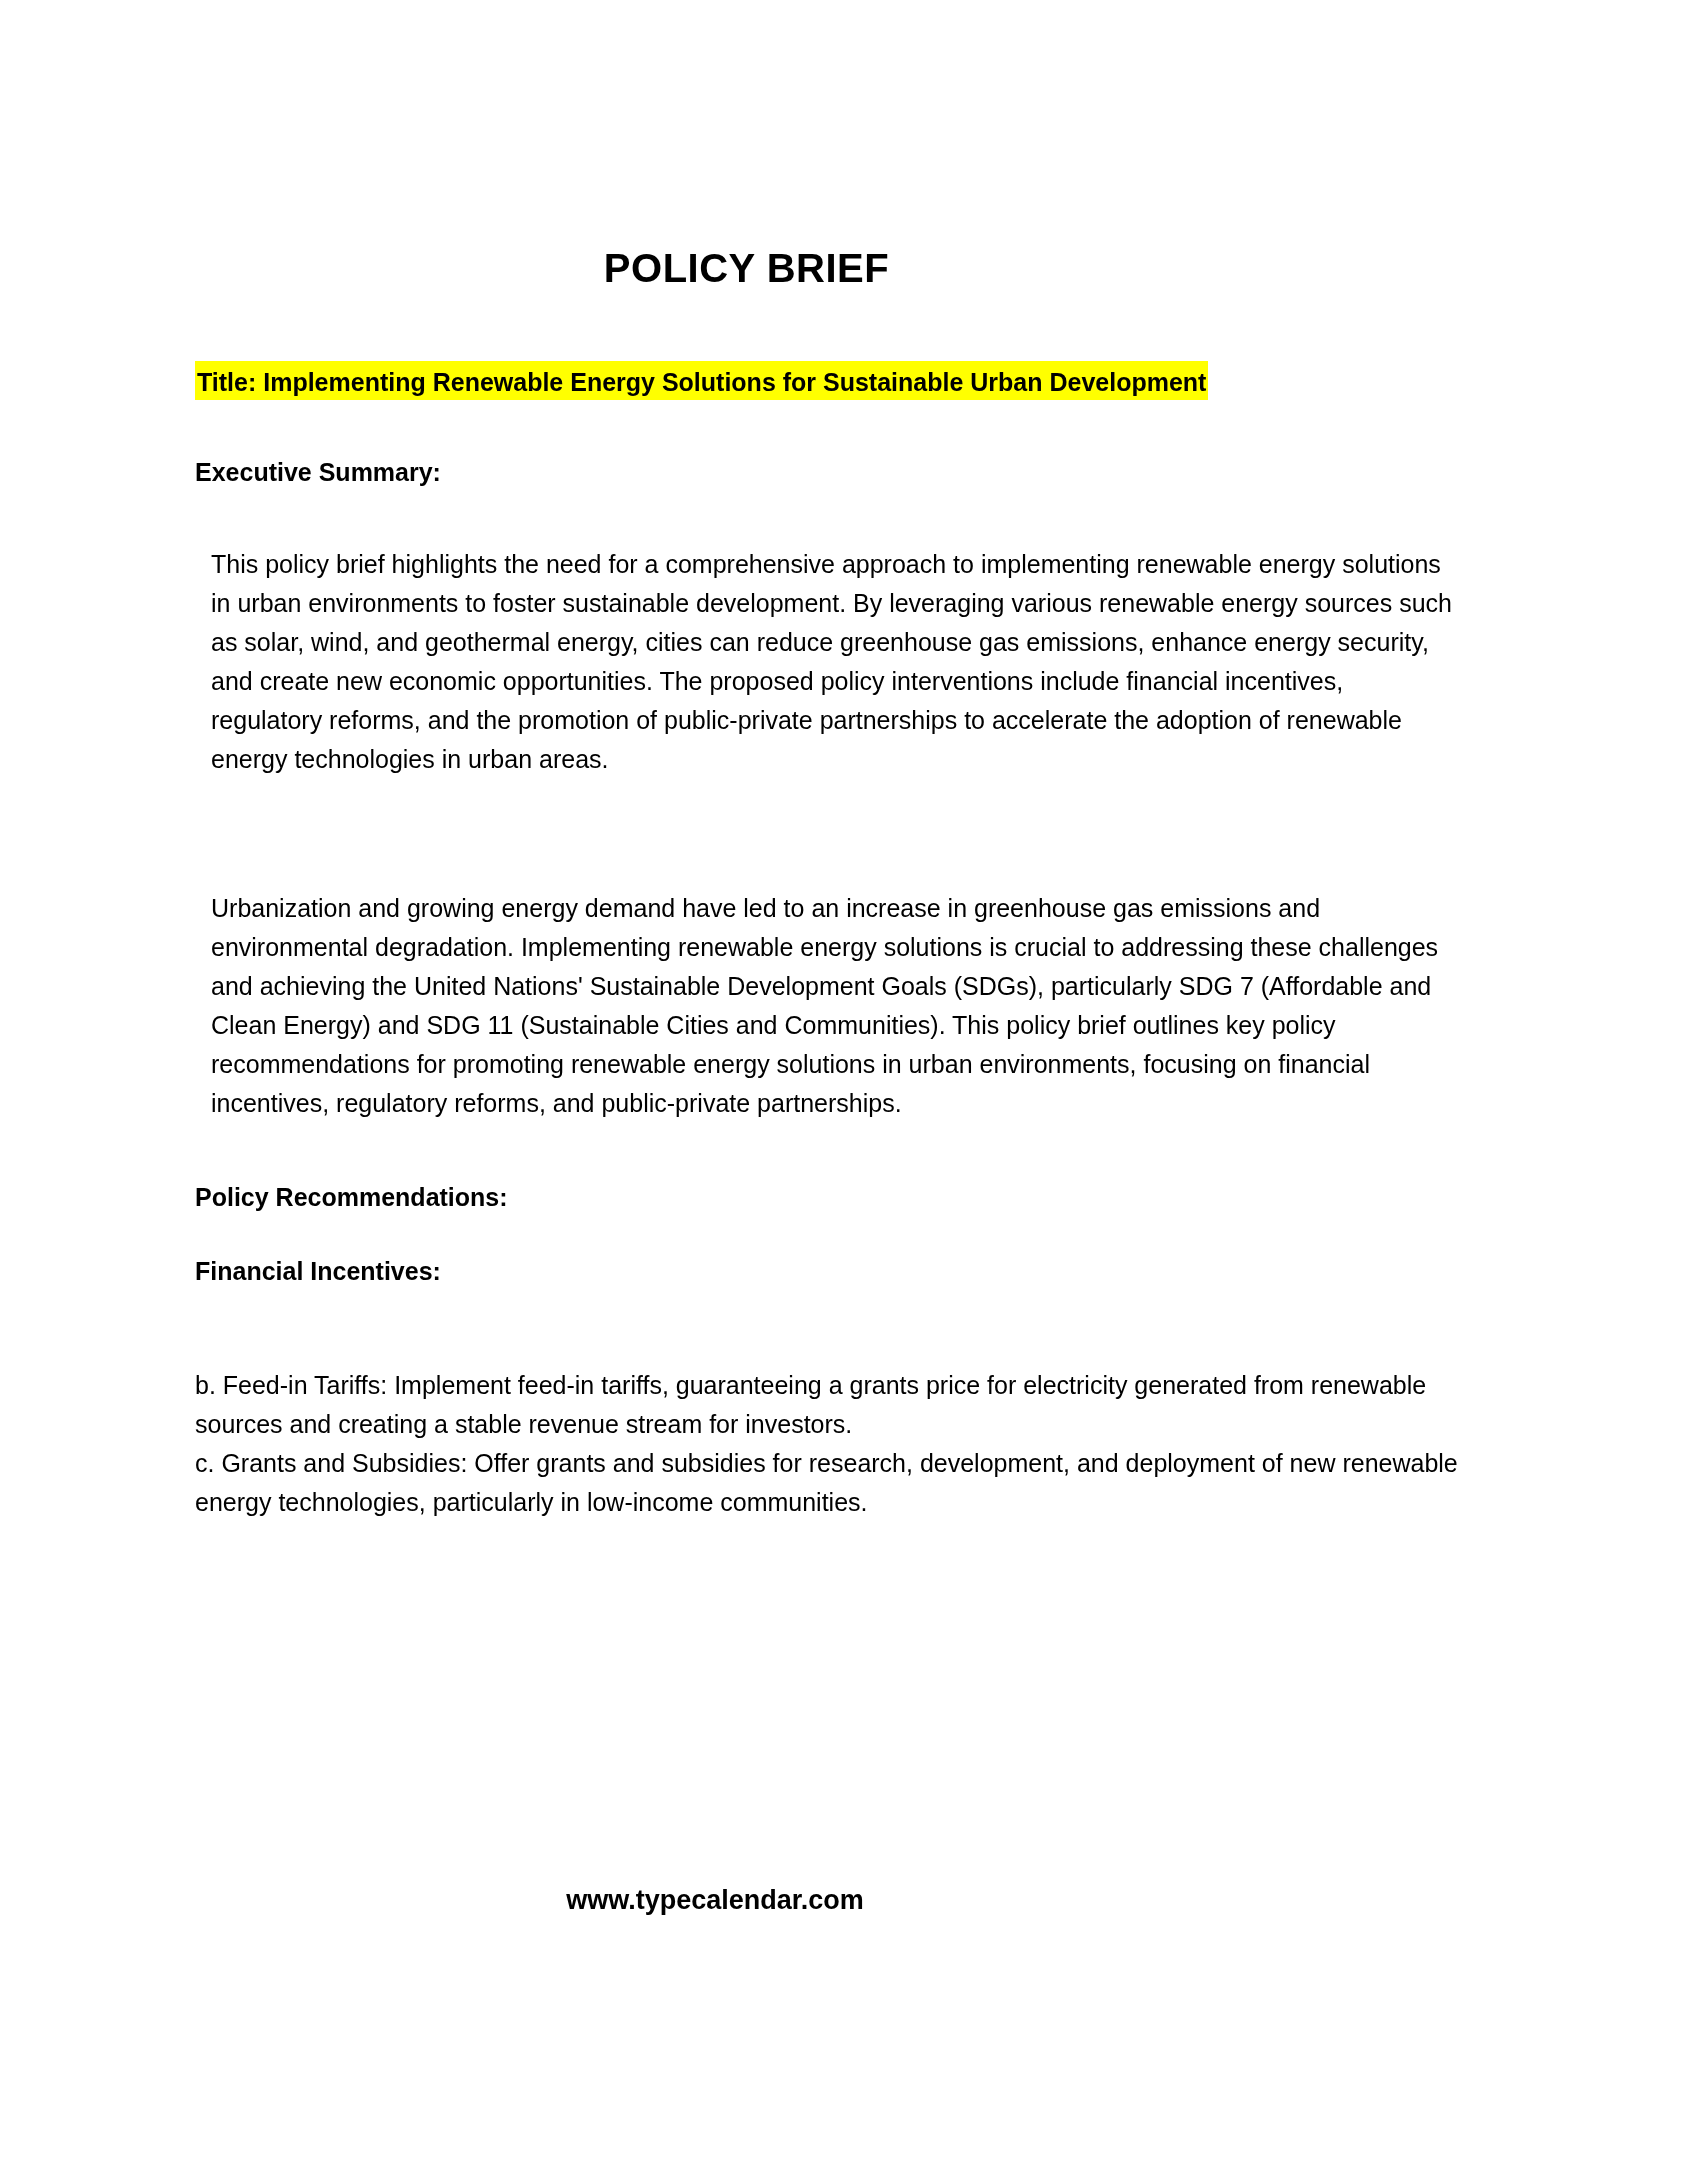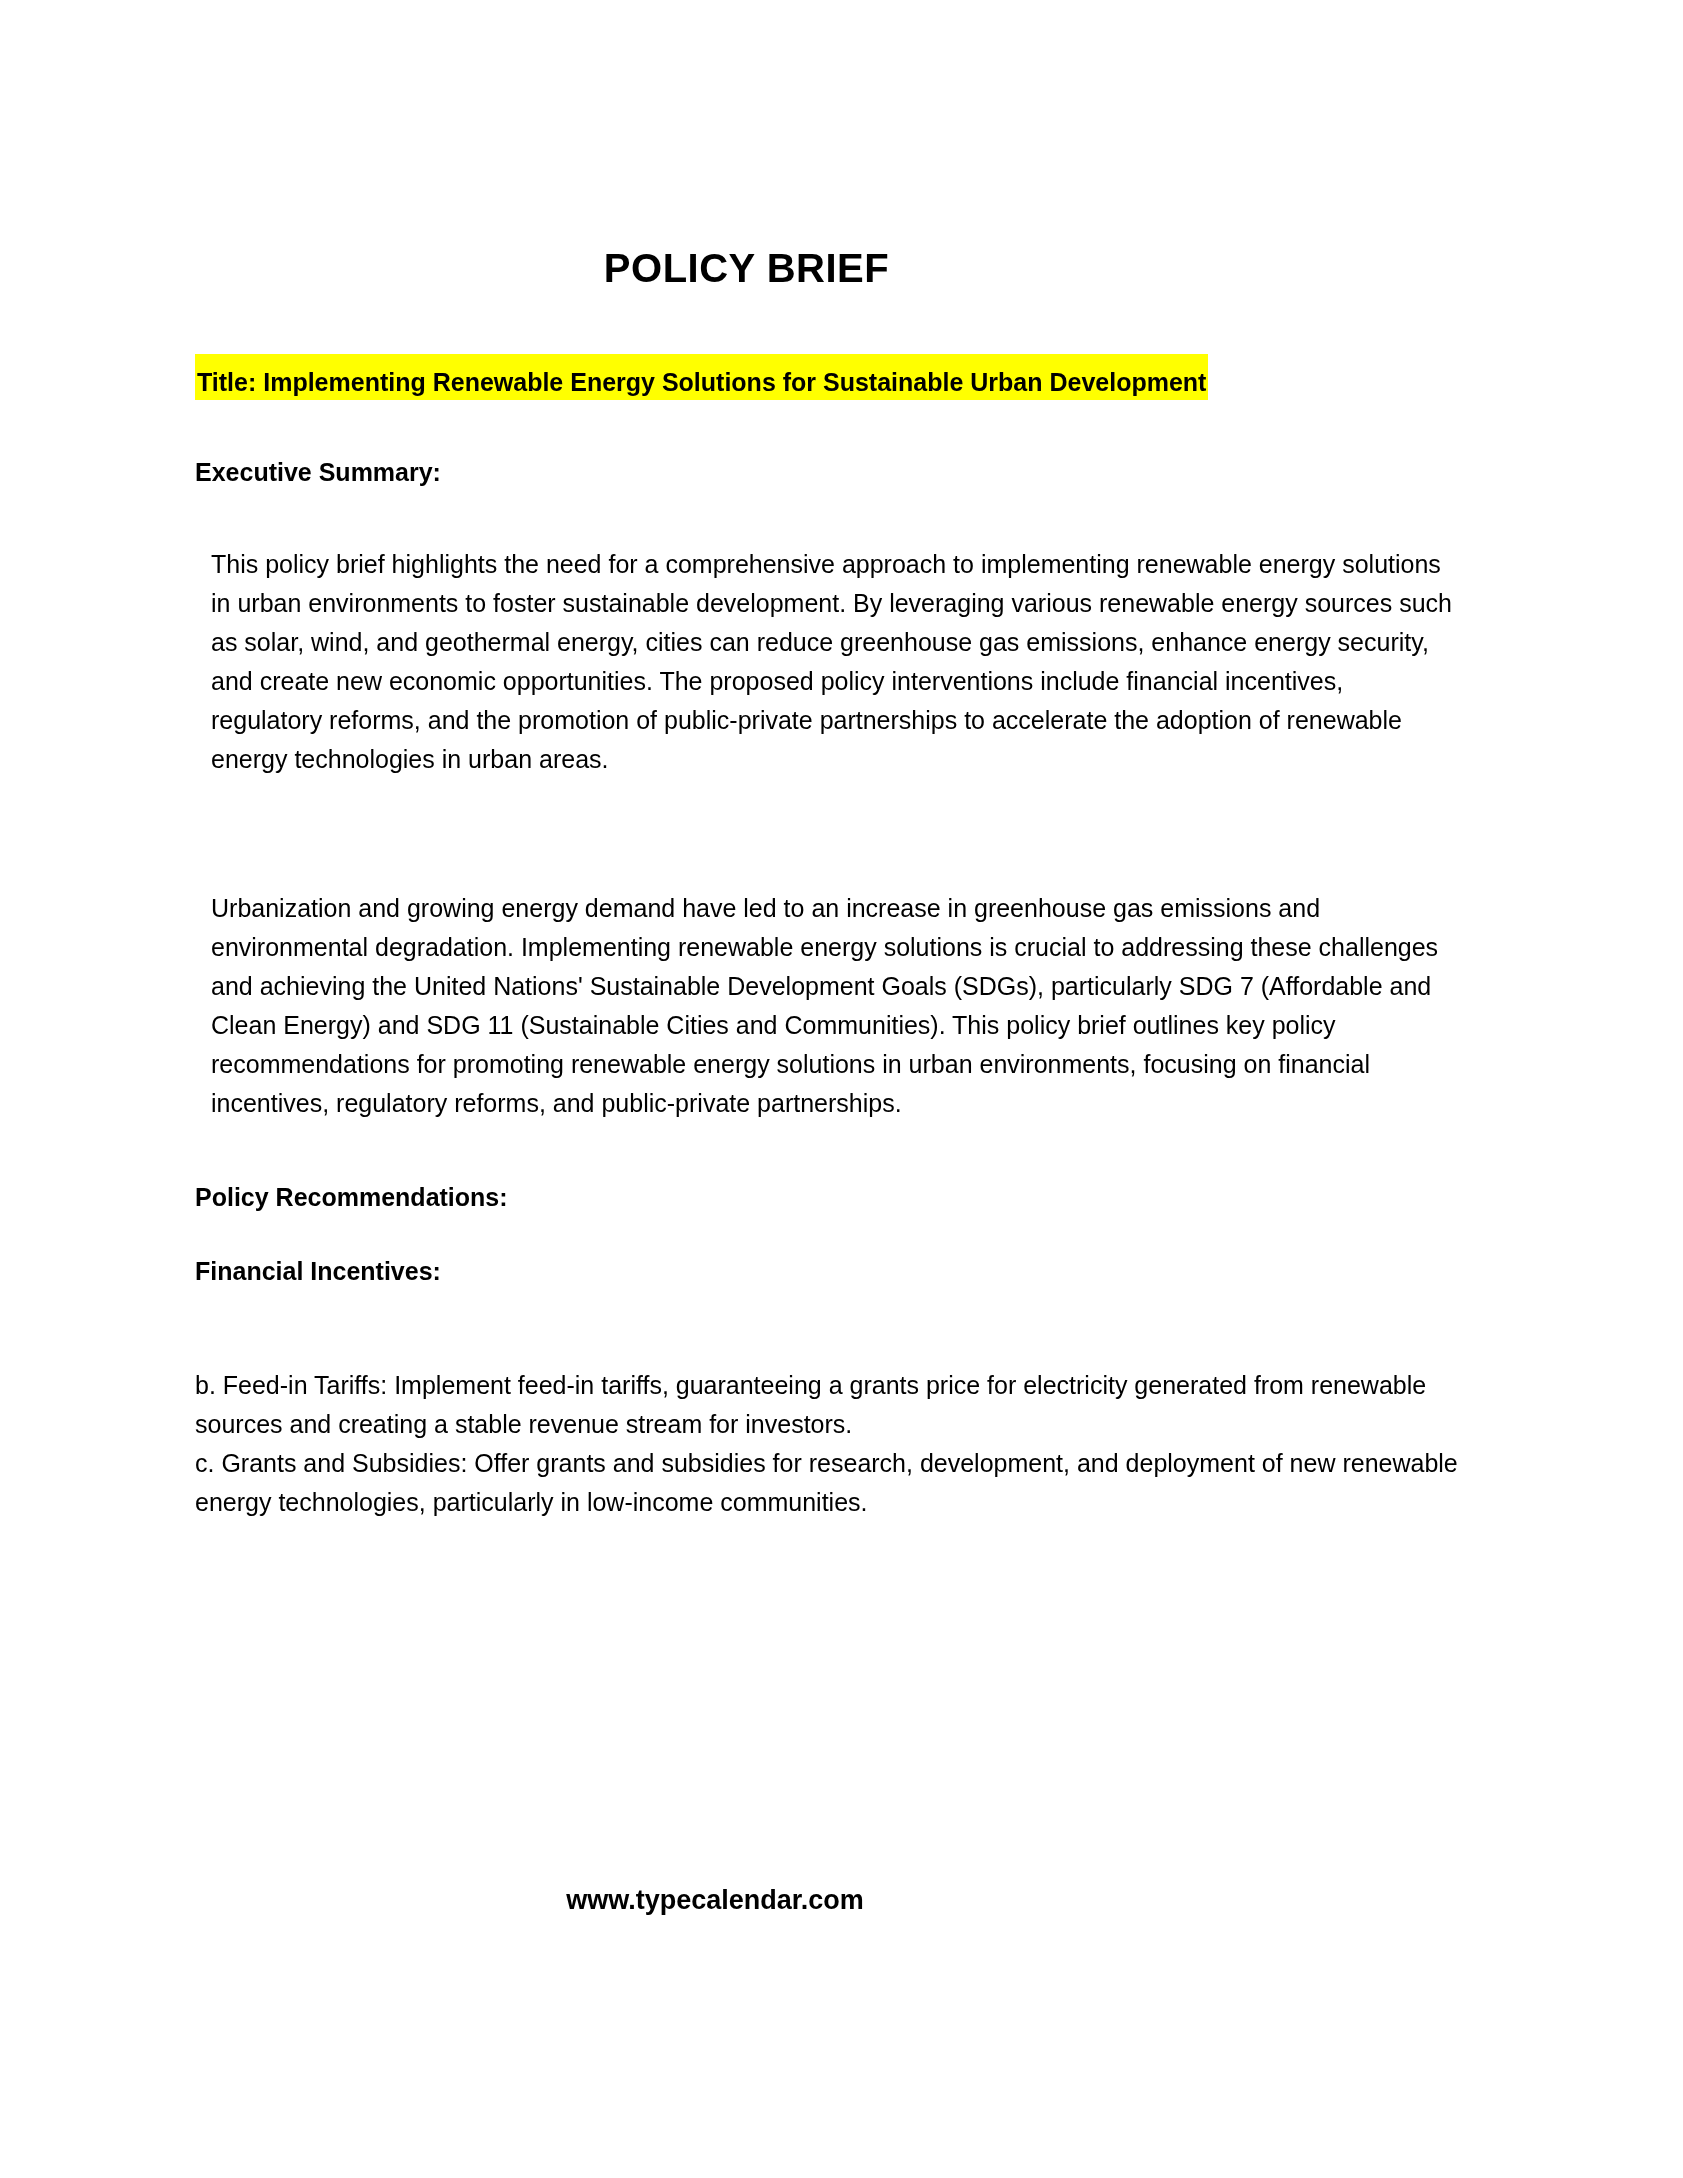--- a/index.html
+++ b/index.html
@@ -47,21 +47,21 @@
   }
 
   .hl-title {
     font-size: 25px;
     font-weight: bold;
     line-height: 1.5;
     margin: 0 0 4px 0;
   }
   .hl-title .hl {
     background: #ffff00;
-    padding: 14px 2px 4px 2px;
+    padding: 7px 2px 4px 2px;
     box-decoration-break: clone;
     -webkit-box-decoration-break: clone;
   }
 
   .heading {
     font-size: 25px;
     font-weight: bold;
     line-height: 1.5;
     margin: 0;
   }

